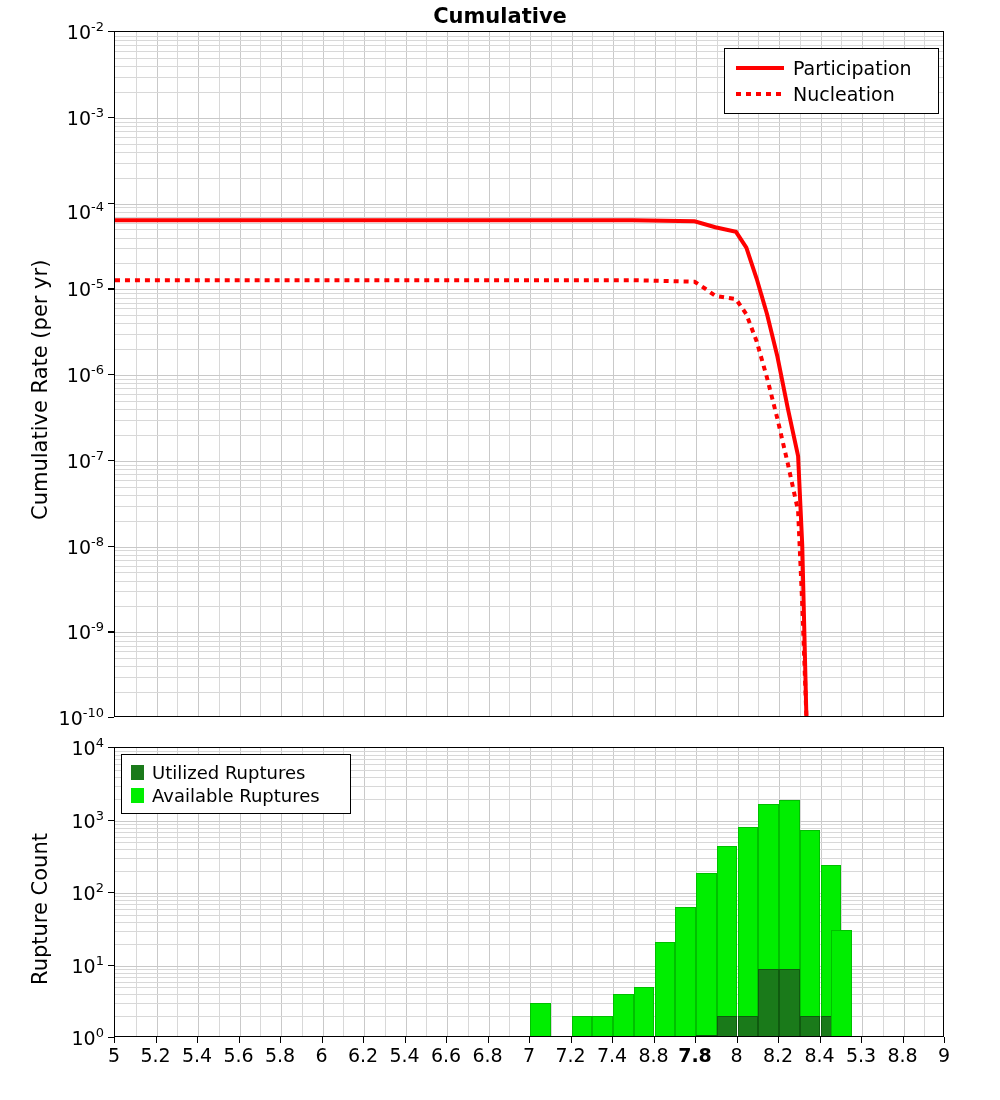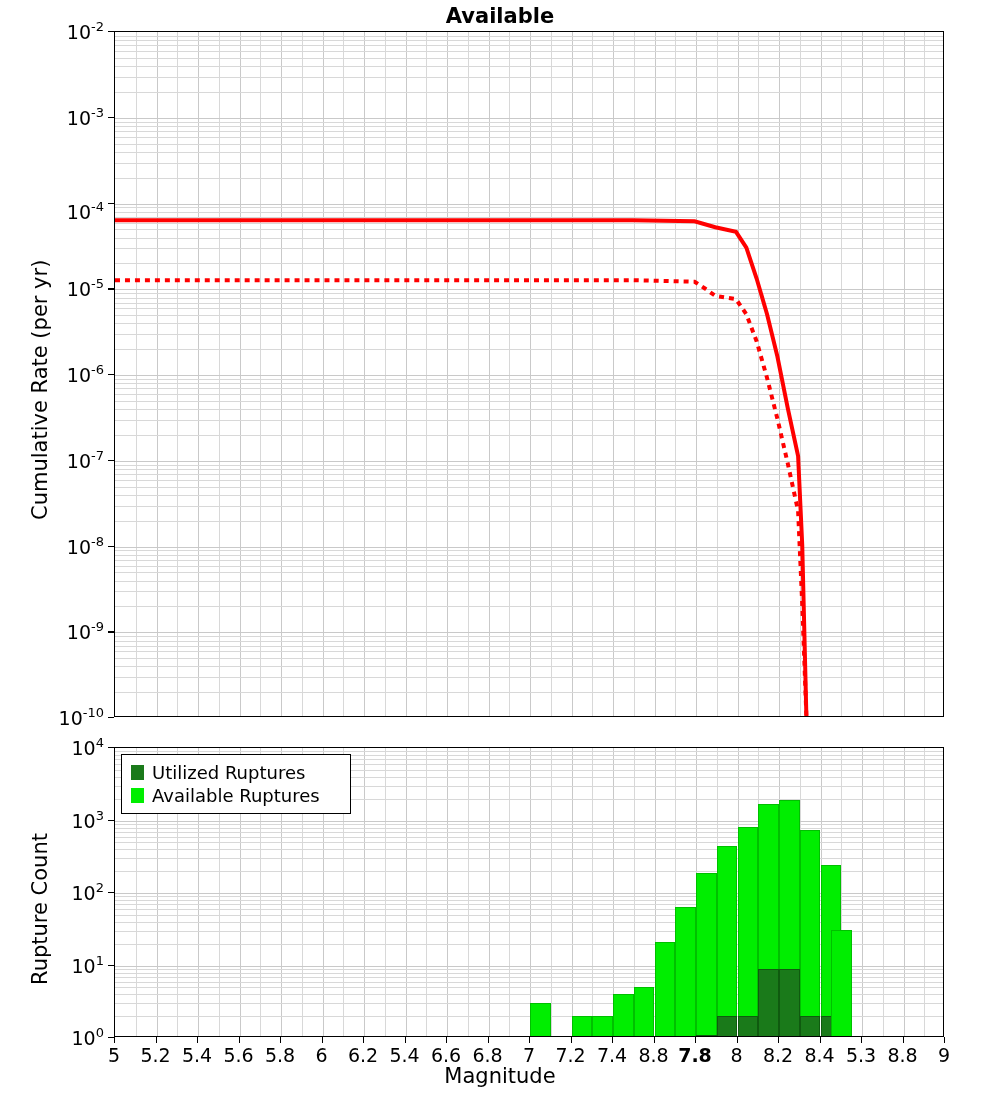--- a/index.html
+++ b/index.html
@@ -204,21 +204,21 @@
     left: 0; top: 0;
     width: 100%;
     height: 100%;
   }
 </style>
 </head>
 <body>
 
 <div class="figure">
 
-  <div class="fig-title">Available</div>
+  <div class="fig-title">Cumulative</div>
 
   <div class="axes" id="axes-top">
     <div id="top-grid">
         <div class="grid-line grid-v" style="left: 20.7px;"></div>
         <div class="grid-line grid-v major" style="left: 41.5px;"></div>
         <div class="grid-line grid-v" style="left: 62.2px;"></div>
         <div class="grid-line grid-v major" style="left: 83px;"></div>
         <div class="grid-line grid-v" style="left: 103.8px;"></div>
         <div class="grid-line grid-v major" style="left: 124.5px;"></div>
         <div class="grid-line grid-v" style="left: 145.3px;"></div>
@@ -324,20 +324,34 @@
         <div class="grid-line grid-h" style="top: 19px;"></div>
         <div class="grid-line grid-h" style="top: 13.3px;"></div>
         <div class="grid-line grid-h" style="top: 8.3px;"></div>
         <div class="grid-line grid-h" style="top: 3.9px;"></div>
       </div>
     <svg class="curve-layer" id="top-curves" viewBox="0 0 830 686" preserveAspectRatio="none">
         <path d="M0.00 188.71 L415.00 188.71 L518.75 188.71 L581.00 189.91 L601.75 195.85 L622.50 200.42 L632.88 216.34 L643.25 247.48 L653.63 283.06 L664.00 325.50 L674.38 377.12 L684.75 425.20 L688.90 514.50 L693.05 686.00" fill="none" stroke="#ff0000" stroke-width="4" stroke-linecap="butt"></path>
         <path d="M0.00 248.94 L415.00 248.94 L518.75 248.94 L581.00 250.46 L591.37 257.25 L601.75 264.64 L622.50 267.96 L632.88 283.06 L643.25 310.40 L653.63 346.92 L664.00 387.84 L674.38 432.67 L684.75 480.38 L688.90 574.44 L693.05 686.00" fill="none" stroke="#ff0000" stroke-width="4" stroke-linecap="butt" stroke-dasharray="5,5"></path>
       </svg>
 
+    <div class="legend" id="legend-top">
+      <div class="legend-row">
+        <span class="legend-sample">
+            <span class="solid-line"></span>
+          </span>
+        <span class="legend-label">Participation</span>
+      </div>
+      <div class="legend-row">
+        <span class="legend-sample">
+            <span class="dotted-line"></span>
+          </span>
+        <span class="legend-label">Nucleation</span>
+      </div>
+    </div>
   </div>
   <div id="top-yticks">
       <div class="tick-label ytick" style="left: 0px; width: 104px; top: 31px;">10<span class="exp">-2</span></div>
       <div class="tick-mark" style="left: 108px; top: 31px; width: 6px; height: 1.4px;"></div>
       <div class="tick-label ytick" style="left: 0px; width: 104px; top: 116.75px;">10<span class="exp">-3</span></div>
       <div class="tick-mark" style="left: 108px; top: 116.75px; width: 6px; height: 1.4px;"></div>
       <div class="tick-label ytick" style="left: 0px; width: 104px; top: 211px;">10<span class="exp">-4</span></div>
       <div class="tick-mark" style="left: 108px; top: 202.5px; width: 6px; height: 1.4px;"></div>
       <div class="tick-label ytick" style="left: 0px; width: 104px; top: 288.25px;">10<span class="exp">-5</span></div>
       <div class="tick-mark" style="left: 108px; top: 288.25px; width: 6px; height: 1.4px;"></div>
@@ -551,15 +565,14 @@
       <div class="tick-label xtick" style="left: 819.5px; top: 1044px;">8.4</div>
       <div class="tick-mark" style="left: 819.5px; top: 1037px; width: 1.4px; height: 6px;"></div>
       <div class="tick-label xtick" style="left: 861px; top: 1044px;">5.3</div>
       <div class="tick-mark" style="left: 861px; top: 1037px; width: 1.4px; height: 6px;"></div>
       <div class="tick-label xtick" style="left: 902.5px; top: 1044px;">8.8</div>
       <div class="tick-mark" style="left: 902.5px; top: 1037px; width: 1.4px; height: 6px;"></div>
       <div class="tick-label xtick" style="left: 944px; top: 1044px;">9</div>
       <div class="tick-mark" style="left: 944px; top: 1037px; width: 1.4px; height: 6px;"></div>
     </div>
   <div class="ylabel" id="ylabel-bottom">Rupture Count</div>
-  <div id="xlabel-bottom">Magnitude</div>
 
 </div>
 
 </body></html>

